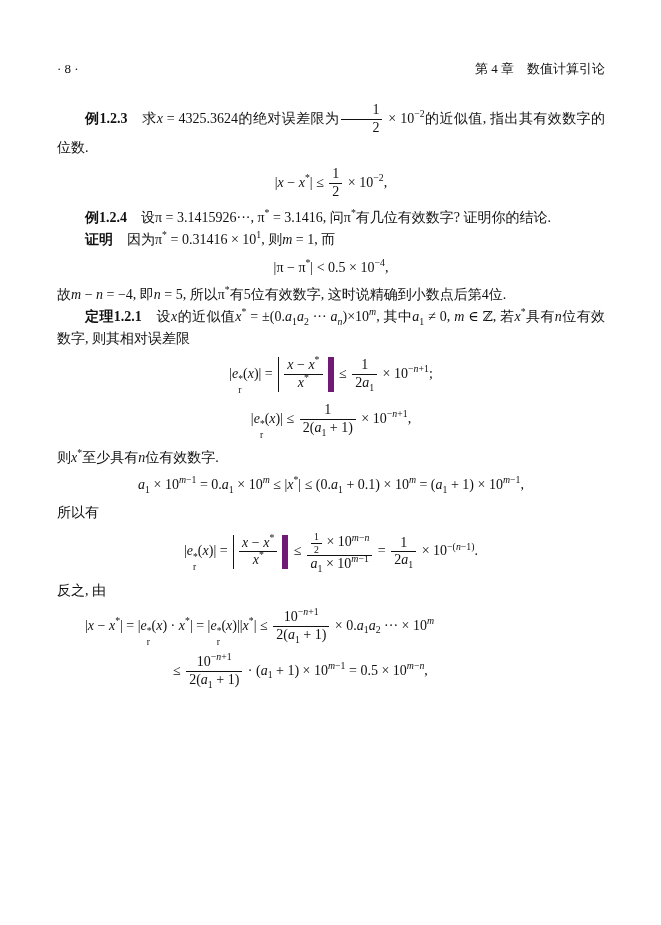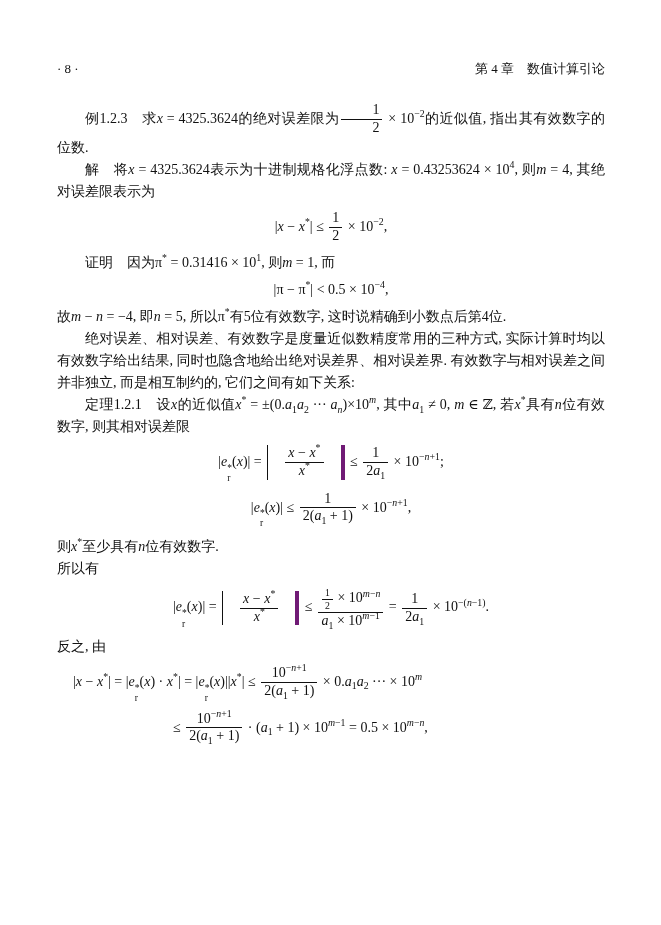--- a/index.html
+++ b/index.html
@@ -12,64 +12,64 @@
     overflow:hidden;
   }
   .header {
     display:flex; justify-content:space-between; align-items:baseline;
     font-size:13px; margin-bottom:24px;
   }
   .textbody p { line-height:1.58; text-align:justify; }
   p.ind { text-indent:2em; }
   .formula { text-align:center; margin:7px 0; line-height:1.3; }
   .formula.left { text-align:left; }
-  .f7a { margin-left:16px; margin-bottom:6px; }
+  .f7a { margin-left:28px; margin-bottom:6px; }
   .f7b { margin-left:116px; }
   sup, sub { font-size:0.7em; line-height:0; }
   i { font-style:italic; }
-  b { font-weight:normal; }
+  b { font-weight:bold; }
   .frac { display:inline-block; text-align:center; vertical-align:middle; line-height:1.2; margin:0 2px; }
   .frac .num { display:block; border-bottom:1px solid #111; padding:0 3px; }
   .frac .den { display:block; padding:0 3px; }
   .frac.small { font-size:0.7em; margin:0 1px; }
   .absgrp {
-    display:inline-block; border-left:1px solid #111; border-right:4px solid #701a75;
-    padding:0 15px; vertical-align:middle; margin:0 2px;
+    display:inline-block; border-left:1px solid #111; border-right:6px solid #701a75;
+    padding:0 3px; vertical-align:middle; margin:0 2px;
   }
   .supsub {
     display:inline-flex; flex-direction:column; align-items:flex-start;
     vertical-align:-0.5em; font-size:0.68em; line-height:1.1;
   }
 </style>
 </head>
 <body>
 
 <div class="page">
   <div class="header">
     <span class="pagenum">· 8 ·</span>
     <span class="chapter">第 4 章　数值计算引论</span>
   </div>
   <div class="textbody">
     <p class="ind"><b>例1.2.3</b>　求<i>x</i> = 4325.3624的绝对误差限为<span class="frac"><span class="num">1</span><span class="den">2</span></span> × 10<sup>−2</sup>的近似值, 指出其有效数字的位数.</p>
-    <p class="ind"><b>解</b>　将<i>x</i> = 4325.3624表示为十进制规格化浮点数: <i>x</i> = 0.43253624 × 10<sup>4</sup>, 则<i>m</i> = 4, 其绝对误差限表示为</p>
     <div class="formula">|<i>x</i> − <i>x</i><sup>*</sup>| ≤ <span class="frac"><span class="num">1</span><span class="den">2</span></span> × 10<sup>−2</sup>,</div>
+    <p class="ind"><b>例1.2.4</b>　设π = 3.1415926···, π<sup>*</sup> = 3.1416, 问π<sup>*</sup>有几位有效数字? 证明你的结论.</p>
     <p class="ind"><b>证明</b>　因为π<sup>*</sup> = 0.31416 × 10<sup>1</sup>, 则<i>m</i> = 1, 而</p>
     <div class="formula">|π − π<sup>*</sup>| &lt; 0.5 × 10<sup>−4</sup>,</div>
     <p>故<i>m</i> − <i>n</i> = −4, 即<i>n</i> = 5, 所以π<sup>*</sup>有5位有效数字, 这时说精确到小数点后第4位.</p>
-    <p class="ind">绝对误差、相对误差、有效数字是度量近似数精度常用的三种方式, 实际计算时均以有效数字给出结果, 同时也隐含地给出绝对误差界、相对误差界. 有效数字与相对误差之间并非独立, 而是相互制约的, 它们之间有如下关系:</p>
     <p class="ind"><b>定理1.2.1</b>　设<i>x</i>的近似值<i>x</i><sup>*</sup> = ±(0.<i>a</i><sub>1</sub><i>a</i><sub>2</sub> ··· <i>a</i><sub><i>n</i></sub>)×10<sup><i>m</i></sup>, 其中<i>a</i><sub>1</sub> ≠ 0, <i>m</i> ∈ ℤ, 若<i>x</i><sup>*</sup>具有<i>n</i>位有效数字, 则其相对误差限</p>
     <div class="formula">|<i>e</i><span class="supsub">
           <span>*</span>
           <span>r</span>
         </span>(<i>x</i>)| = <span class="absgrp"><span class="frac"><span class="num"><i>x</i> − <i>x</i><sup>*</sup></span><span class="den"><i>x</i><sup>*</sup></span></span></span> ≤ <span class="frac"><span class="num">1</span><span class="den">2<i>a</i><sub>1</sub></span></span> × 10<sup>−<i>n</i>+1</sup>;</div>
     <div class="formula">|<i>e</i><span class="supsub">
           <span>*</span>
           <span>r</span>
         </span>(<i>x</i>)| ≤ <span class="frac"><span class="num">1</span><span class="den">2(<i>a</i><sub>1</sub> + 1)</span></span> × 10<sup>−<i>n</i>+1</sup>,</div>
     <p>则<i>x</i><sup>*</sup>至少具有<i>n</i>位有效数字.</p>
+    <div class="formula"><i>a</i><sub>1</sub> × 10<sup><i>m</i>−1</sup> = 0.<i>a</i><sub>1</sub> × 10<sup><i>m</i></sup> ≤ |<i>x</i><sup>*</sup>| ≤ (0.<i>a</i><sub>1</sub> + 0.1) × 10<sup><i>m</i></sup> = (<i>a</i><sub>1</sub> + 1) × 10<sup><i>m</i>−1</sup>,</div>
     <p>所以有</p>
     <div class="formula">|<i>e</i><span class="supsub">
           <span>*</span>
           <span>r</span>
         </span>(<i>x</i>)| = <span class="absgrp"><span class="frac"><span class="num"><i>x</i> − <i>x</i><sup>*</sup></span><span class="den"><i>x</i><sup>*</sup></span></span></span> ≤ <span class="frac"><span class="num"><span class="frac small"><span class="num">1</span><span class="den">2</span></span> × 10<sup><i>m</i>−<i>n</i></sup></span><span class="den"><i>a</i><sub>1</sub> × 10<sup><i>m</i>−1</sup></span></span> = <span class="frac"><span class="num">1</span><span class="den">2<i>a</i><sub>1</sub></span></span> × 10<sup>−(<i>n</i>−1)</sup>.</div>
     <p>反之, 由</p>
     <div class="formula left f7a">|<i>x</i> − <i>x</i><sup>*</sup>| = |<i>e</i><span class="supsub">
           <span>*</span>
           <span>r</span>
         </span>(<i>x</i>) · <i>x</i><sup>*</sup>| = |<i>e</i><span class="supsub">

